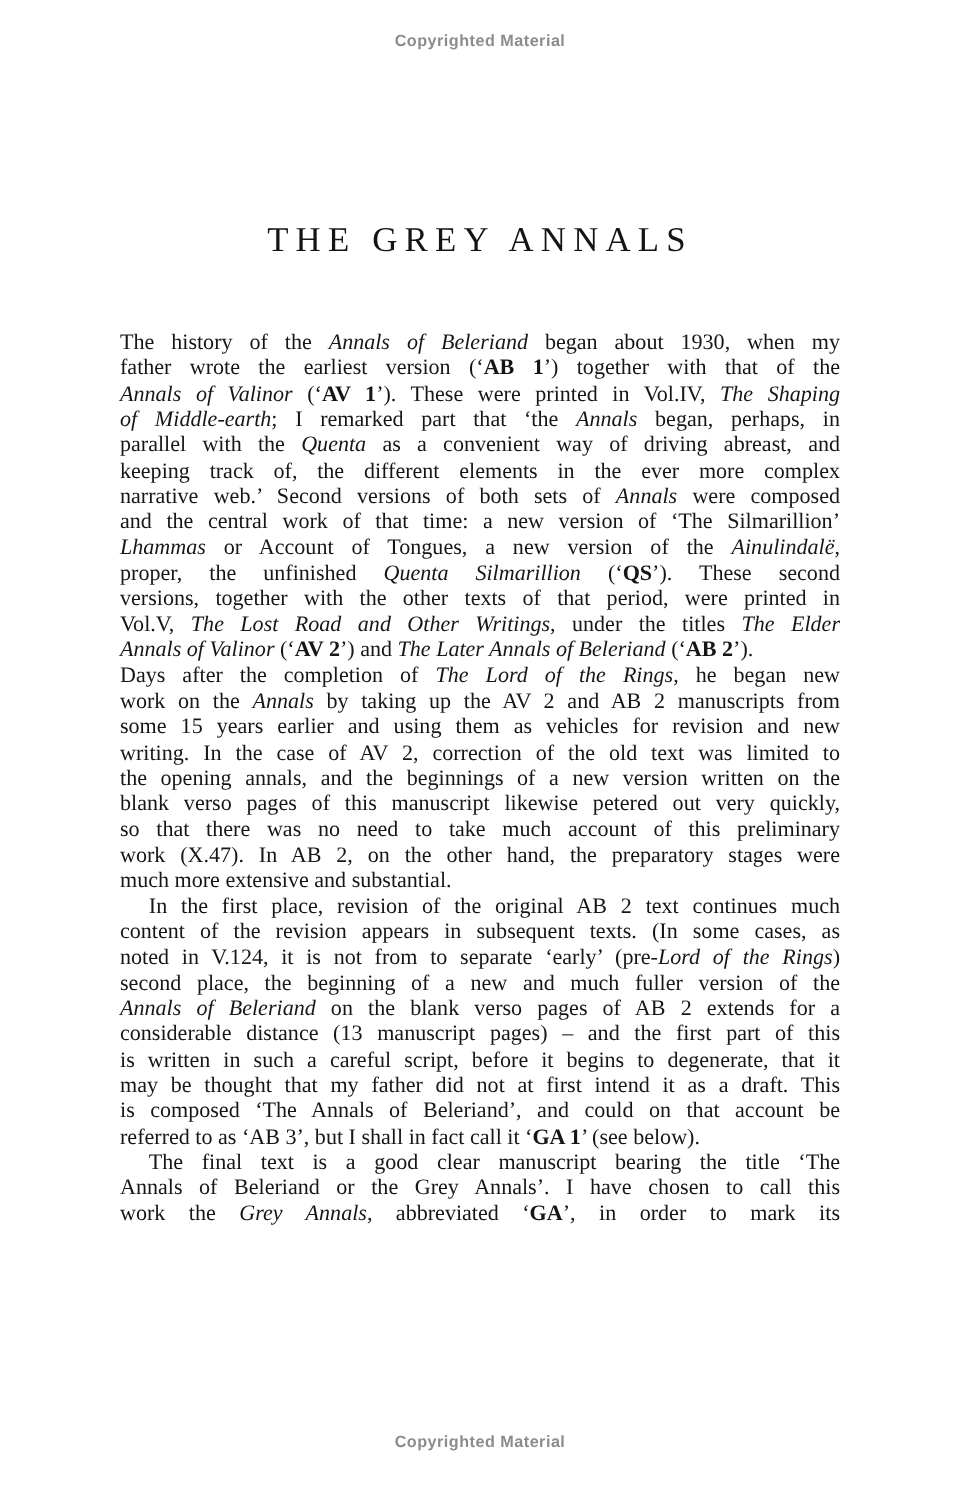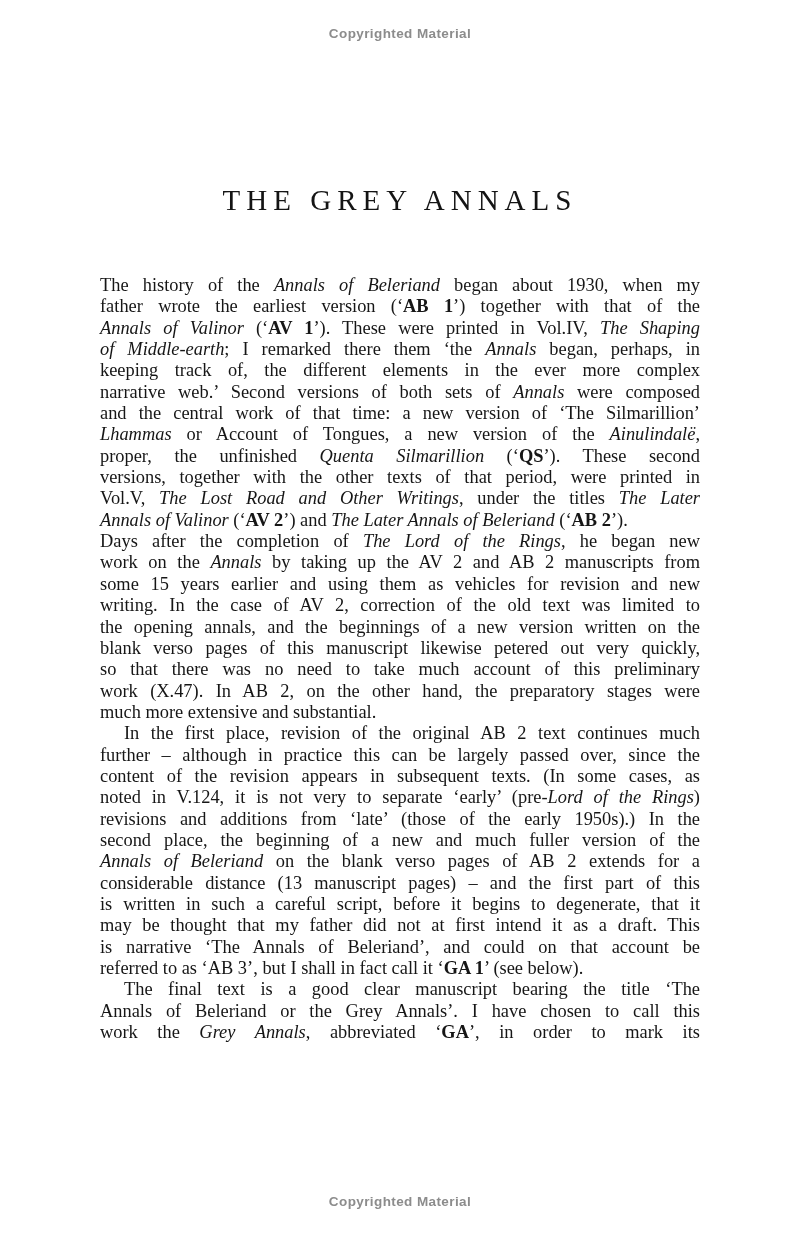--- a/index.html
+++ b/index.html
@@ -70,53 +70,52 @@
 <div class="page">
   <div class="copyright top">Copyrighted Material</div>
 
   <h1 class="title">THE GREY ANNALS</h1>
 
   <div class="body-text">
       <div class="paragraph">
         <div class="line"><span>The history of the </span><span class="i">Annals of Beleriand</span><span> began about 1930, when my</span></div>
         <div class="line"><span>father wrote the earliest version (‘</span><span class="b">AB 1</span><span>’) together with that of the</span></div>
         <div class="line"><span class="i">Annals of Valinor</span><span> (‘</span><span class="b">AV 1</span><span>’). These were printed in Vol.IV, </span><span class="i">The Shaping</span></div>
-        <div class="line"><span class="i">of Middle-earth</span><span>; I remarked there them ‘the </span><span class="i">Annals</span><span> began, perhaps, in</span></div>
+        <div class="line"><span class="i">of Middle-earth</span><span>; I remarked part that ‘the </span><span class="i">Annals</span><span> began, perhaps, in</span></div>
+        <div class="line"><span>parallel with the </span><span class="i">Quenta</span><span> as a convenient way of driving abreast, and</span></div>
         <div class="line"><span>keeping track of, the different elements in the ever more complex</span></div>
         <div class="line"><span>narrative web.’ Second versions of both sets of </span><span class="i">Annals</span><span> were composed</span></div>
         <div class="line"><span>and the central work of that time: a new version of ‘The Silmarillion’</span></div>
         <div class="line"><span class="i">Lhammas</span><span> or Account of Tongues, a new version of the </span><span class="i">Ainulindalë</span><span>,</span></div>
         <div class="line"><span>proper, the unfinished </span><span class="i">Quenta Silmarillion</span><span> (‘</span><span class="b">QS</span><span>’). These second</span></div>
         <div class="line"><span>versions, together with the other texts of that period, were printed in</span></div>
-        <div class="line"><span>Vol.V, </span><span class="i">The Lost Road and Other Writings</span><span>, under the titles </span><span class="i">The Later</span></div>
+        <div class="line"><span>Vol.V, </span><span class="i">The Lost Road and Other Writings</span><span>, under the titles </span><span class="i">The Elder</span></div>
         <div class="line last"><span class="i">Annals of Valinor</span><span> (‘</span><span class="b">AV 2</span><span>’) and </span><span class="i">The Later Annals of Beleriand</span><span> (‘</span><span class="b">AB 2</span><span>’).</span></div>
       </div>
       <div class="paragraph">
         <div class="line"><span>Days after the completion of </span><span class="i">The Lord of the Rings</span><span>, he began new</span></div>
         <div class="line"><span>work on the </span><span class="i">Annals</span><span> by taking up the AV 2 and AB 2 manuscripts from</span></div>
         <div class="line"><span>some 15 years earlier and using them as vehicles for revision and new</span></div>
         <div class="line"><span>writing. In the case of AV 2, correction of the old text was limited to</span></div>
         <div class="line"><span>the opening annals, and the beginnings of a new version written on the</span></div>
         <div class="line"><span>blank verso pages of this manuscript likewise petered out very quickly,</span></div>
         <div class="line"><span>so that there was no need to take much account of this preliminary</span></div>
         <div class="line"><span>work (X.47). In AB 2, on the other hand, the preparatory stages were</span></div>
         <div class="line last"><span>much more extensive and substantial.</span></div>
       </div>
       <div class="paragraph">
         <div class="line indent"><span>In the first place, revision of the original AB 2 text continues much</span></div>
-        <div class="line"><span>further – although in practice this can be largely passed over, since the</span></div>
         <div class="line"><span>content of the revision appears in subsequent texts. (In some cases, as</span></div>
-        <div class="line"><span>noted in V.124, it is not very to separate ‘early’ (pre-</span><span class="i">Lord of the Rings</span><span>)</span></div>
-        <div class="line"><span>revisions and additions from ‘late’ (those of the early 1950s).) In the</span></div>
+        <div class="line"><span>noted in V.124, it is not from to separate ‘early’ (pre-</span><span class="i">Lord of the Rings</span><span>)</span></div>
         <div class="line"><span>second place, the beginning of a new and much fuller version of the</span></div>
         <div class="line"><span class="i">Annals of Beleriand</span><span> on the blank verso pages of AB 2 extends for a</span></div>
         <div class="line"><span>considerable distance (13 manuscript pages) – and the first part of this</span></div>
         <div class="line"><span>is written in such a careful script, before it begins to degenerate, that it</span></div>
         <div class="line"><span>may be thought that my father did not at first intend it as a draft. This</span></div>
-        <div class="line"><span>is narrative ‘The Annals of Beleriand’, and could on that account be</span></div>
+        <div class="line"><span>is composed ‘The Annals of Beleriand’, and could on that account be</span></div>
         <div class="line last"><span>referred to as ‘AB 3’, but I shall in fact call it ‘</span><span class="b">GA 1</span><span>’ (see below).</span></div>
       </div>
       <div class="paragraph">
         <div class="line indent"><span>The final text is a good clear manuscript bearing the title ‘The</span></div>
         <div class="line"><span>Annals of Beleriand or the Grey Annals’. I have chosen to call this</span></div>
         <div class="line"><span>work the </span><span class="i">Grey Annals</span><span>, abbreviated ‘</span><span class="b">GA</span><span>’, in order to mark its</span></div>
       </div>
     </div>
 
   <div class="copyright bottom">Copyrighted Material</div>

